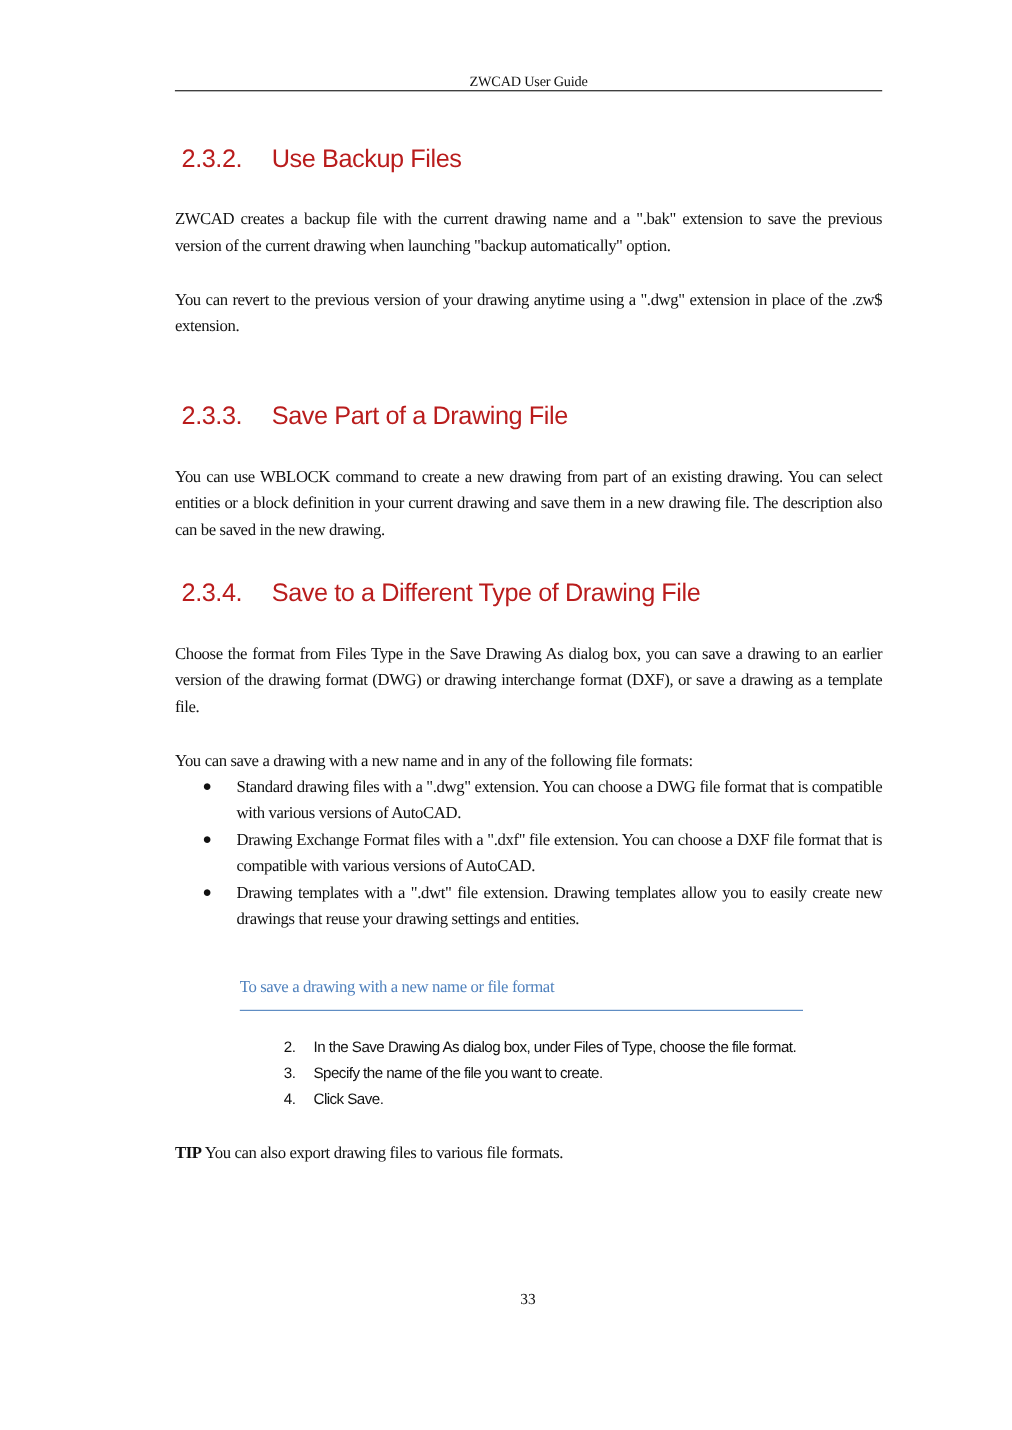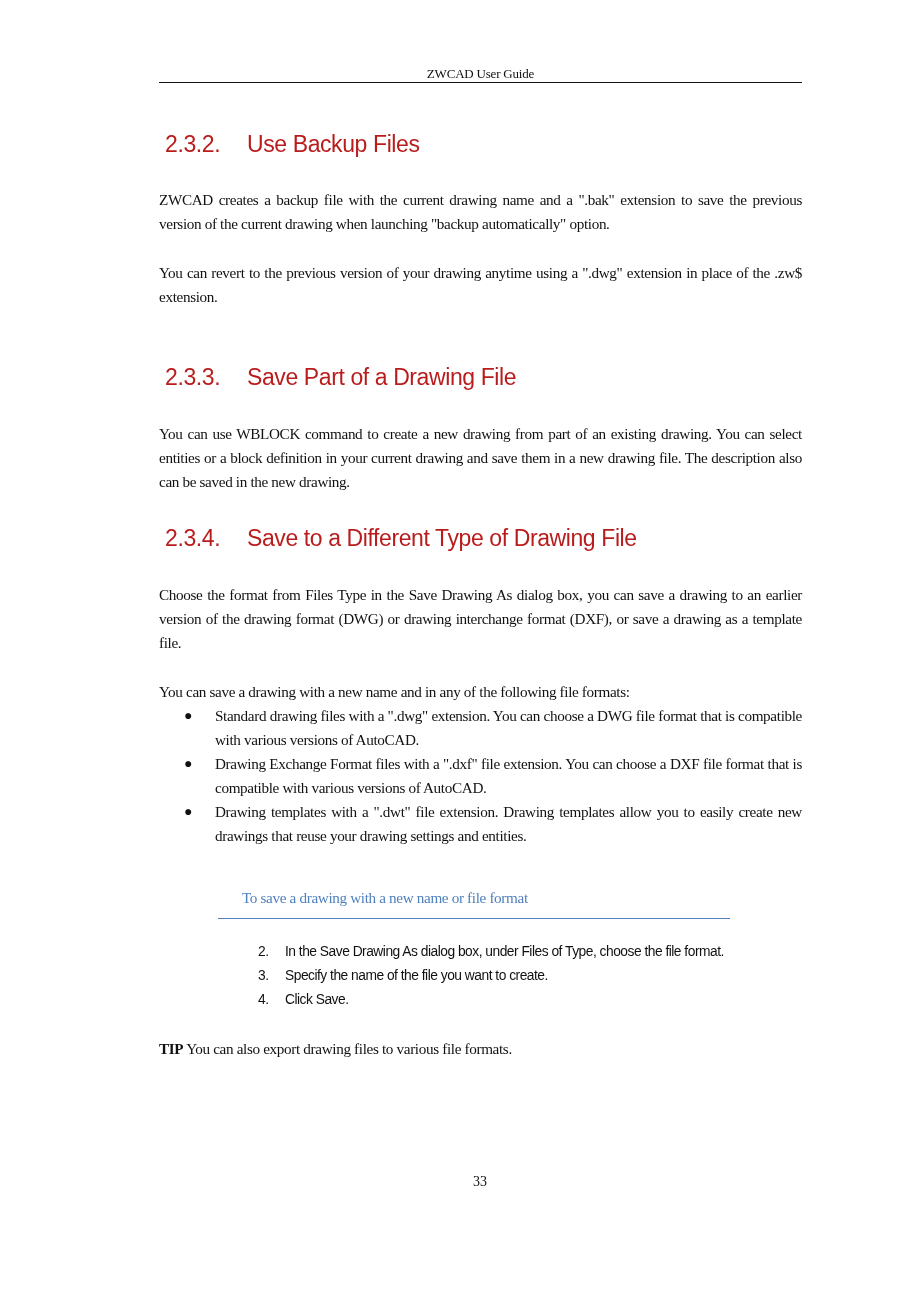--- a/index.html
+++ b/index.html
@@ -86,21 +86,20 @@
       font-size: 14px;
     }
     .procedure-title {
       position: absolute;
       left: 206px;
       top: 889px;
       font-size: 15.2px;
       color: #4f81bd;
       letter-spacing: -0.35px;
       white-space: nowrap;
-      margin-left: 24px;
     }
     .procedure-rule {
       position: absolute;
       left: 206px;
       top: 918px;
       width: 512px;
       height: 0;
       border-top: 1.4px solid #4f81bd;
     }
     .steps {

